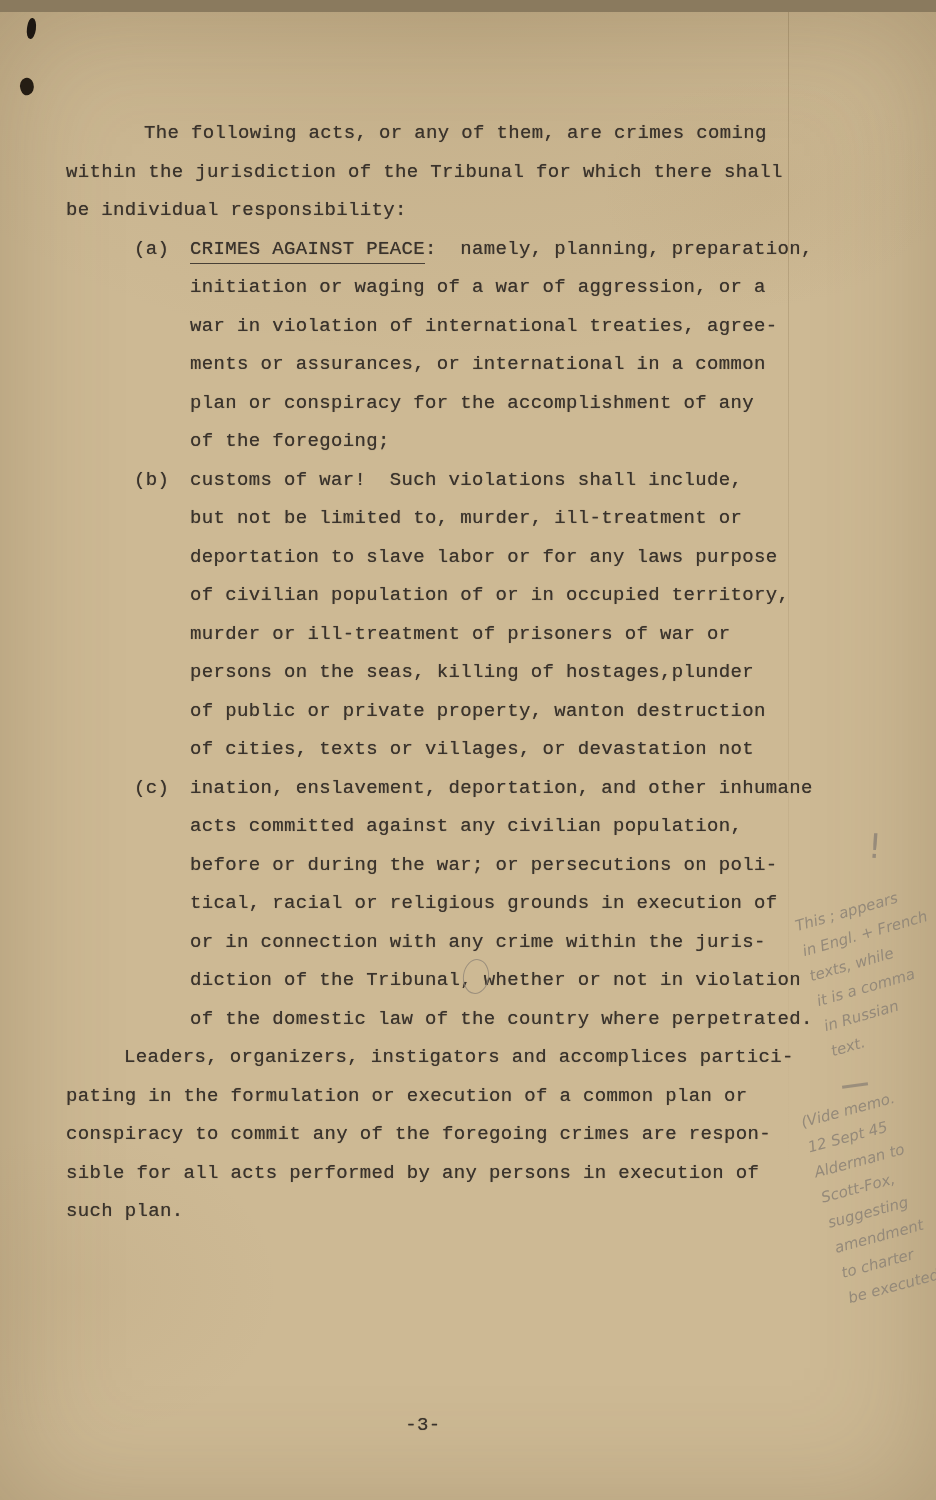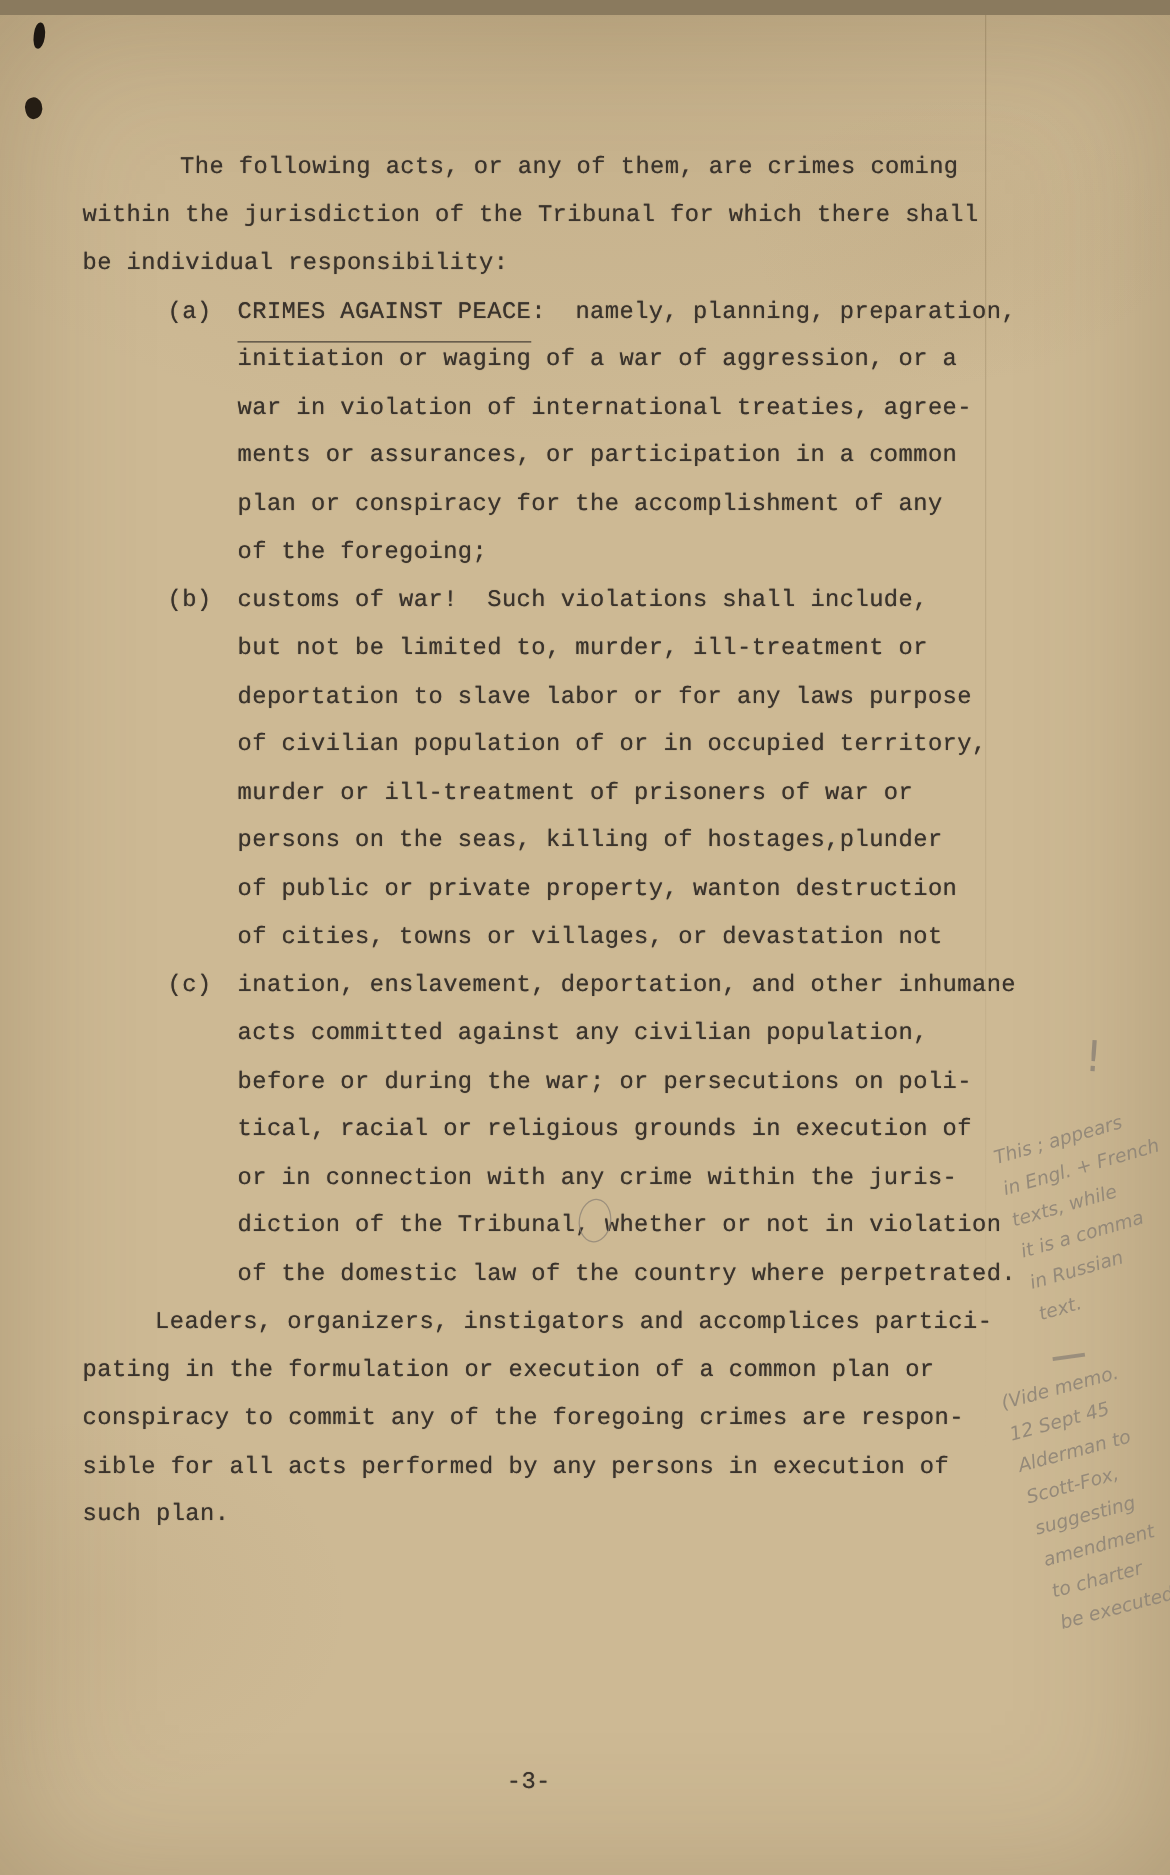--- a/index.html
+++ b/index.html
@@ -40,21 +40,21 @@
     left: 68px;
     top: 0;
     white-space: pre;
     font-size: 19px;
     line-height: 38.5px;
     letter-spacing: 0.35px;
     text-shadow: 0 0 0.7px rgba(52,45,38,0.75);
   }
   .heading-underline {
     border-bottom: 1.6px solid rgba(58,51,44,0.9);
-    padding-bottom: 13px;
+    padding-bottom: 3px;
   }
   .page-number {
     position: absolute;
     left: 0;
     right: 90px;
     top: 1402px;
     text-align: center;
     font-size: 19px;
     letter-spacing: 0.35px;
     text-shadow: 0 0 0.7px rgba(52,45,38,0.75);
@@ -131,37 +131,37 @@
         <div class="line">within the jurisdiction of the Tribunal for which there shall</div>
         <div class="line">be individual responsibility:</div>
       </div>
 
     <div class="item">
       <div class="item-label">(a)</div>
       <div class="item-line"><span class="heading-underline">CRIMES AGAINST PEACE</span><span>:  namely, planning, preparation,</span></div>
       <div>
           <div class="line">initiation or waging of a war of aggression, or a</div>
           <div class="line">war in violation of international treaties, agree-</div>
-          <div class="line">ments or assurances, or participation in a common</div>
+          <div class="line">ments or assurances, or international in a common</div>
           <div class="line">plan or conspiracy for the accomplishment of any</div>
           <div class="line">of the foregoing;</div>
         </div>
     </div>
 
     <div class="item">
       <div class="item-label">(b)</div>
       <div>
           <div class="line">customs of war!  Such violations shall include,</div>
           <div class="line">but not be limited to, murder, ill-treatment or</div>
           <div class="line">deportation to slave labor or for any laws purpose</div>
           <div class="line">of civilian population of or in occupied territory,</div>
           <div class="line">murder or ill-treatment of prisoners of war or</div>
           <div class="line">persons on the seas, killing of hostages,plunder</div>
           <div class="line">of public or private property, wanton destruction</div>
-          <div class="line">of cities, towns or villages, or devastation not</div>
+          <div class="line">of cities, texts or villages, or devastation not</div>
         </div>
     </div>
 
     <div class="item">
       <div class="item-label">(c)</div>
       <div>
           <div class="line">ination, enslavement, deportation, and other inhumane</div>
           <div class="line">acts committed against any civilian population,</div>
           <div class="line">before or during the war; or persecutions on poli-</div>
           <div class="line">tical, racial or religious grounds in execution of</div>

